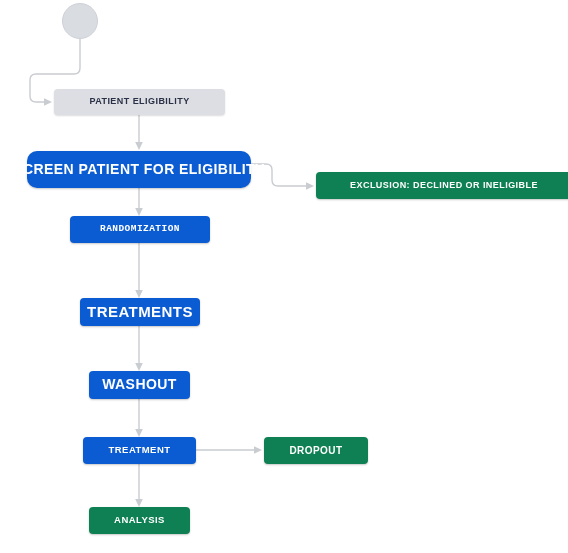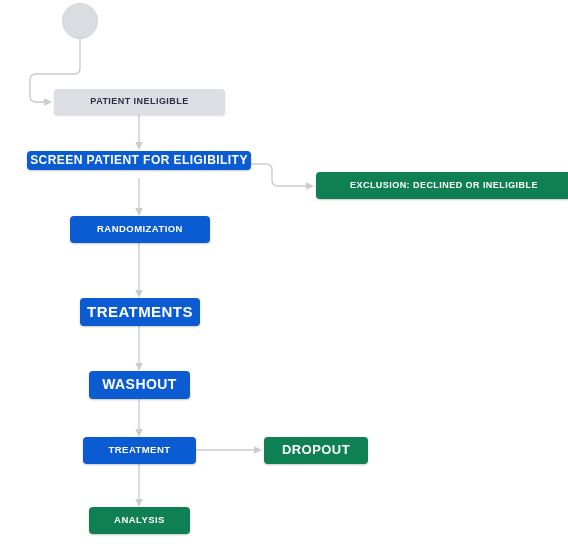--- a/index.html
+++ b/index.html
@@ -106,40 +106,40 @@
         <path class="edge-head" d="M 254 446.2 L 262 450 L 254 453.8 Z"></path>
       </g>
       <g>
         <path class="edge-path" d="M 139 464 L 139 499"></path>
         <path class="edge-head" d="M 135.2 499 L 139 507 L 142.8 499 Z"></path>
       </g>
     </svg>
   <div id="node-layer">
       <div class="start-node" style="left: 62px; top: 3px; width: 36px; height: 36px;"></div>
       <div class="node grey" style="left: 54px; top: 89px; width: 171px; height: 26px; font-size: 9px;">
-        <span>PATIENT INELIGIBLE</span>
+        <span>PATIENT ELIGIBILITY</span>
       </div>
-      <div class="node blue" style="left: 27px; top: 151px; width: 224px; height: 19px; font-size: 12px;">
+      <div class="node blue" style="left: 27px; top: 151px; width: 224px; height: 37px; font-size: 14px; border-radius: 10px;">
         <span>SCREEN PATIENT FOR ELIGIBILITY</span>
       </div>
       <div class="node green" style="left: 316px; top: 172px; width: 256px; height: 27px; font-size: 9px;">
         <span>EXCLUSION: DECLINED OR INELIGIBLE</span>
       </div>
-      <div class="node blue" style="left: 70px; top: 216px; width: 140px; height: 27px; font-size: 9.5px;">
+      <div class="node blue" style="left: 70px; top: 216px; width: 140px; height: 27px; font-size: 9.5px; font-family: Liberation Mono, monospace;">
         <span>RANDOMIZATION</span>
       </div>
       <div class="node blue" style="left: 80px; top: 298px; width: 120px; height: 28px; font-size: 15px;">
         <span>TREATMENTS</span>
       </div>
       <div class="node blue" style="left: 89px; top: 371px; width: 101px; height: 28px; font-size: 14px;">
         <span>WASHOUT</span>
       </div>
       <div class="node blue" style="left: 83px; top: 437px; width: 113px; height: 27px; font-size: 9.5px;">
         <span>TREATMENT</span>
       </div>
-      <div class="node green" style="left: 264px; top: 437px; width: 104px; height: 27px; font-size: 13px;">
+      <div class="node green" style="left: 264px; top: 437px; width: 104px; height: 27px; font-size: 10px;">
         <span>DROPOUT</span>
       </div>
       <div class="node green" style="left: 89px; top: 507px; width: 101px; height: 27px; font-size: 9.5px;">
         <span>ANALYSIS</span>
       </div>
     </div>
 </div>
 
 </body></html>

